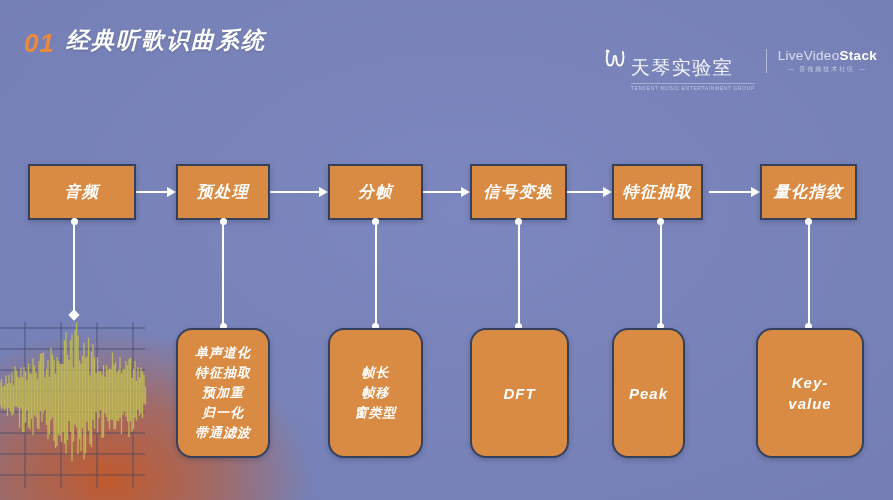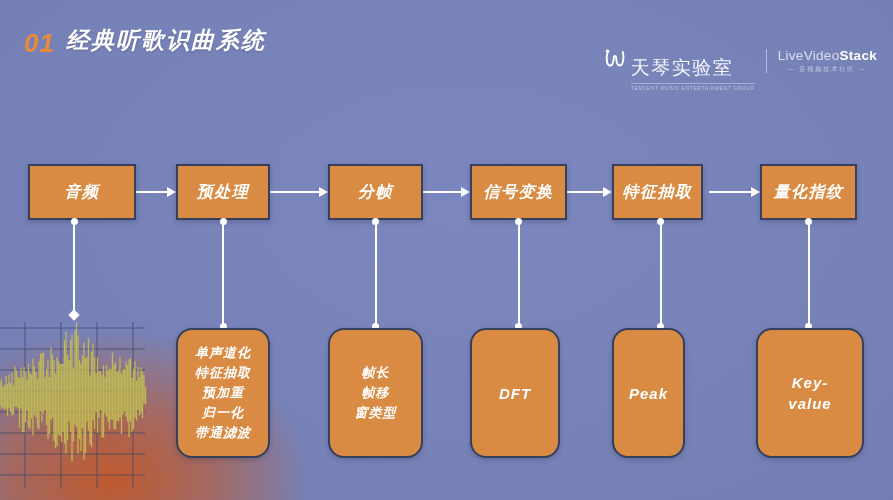--- a/index.html
+++ b/index.html
@@ -157,21 +157,21 @@
     <span class="ln">特征抽取</span>
     <span class="ln">预加重</span>
     <span class="ln">归一化</span>
     <span class="ln">带通滤波</span>
   </div>
   <div class="dbox" style="left:328px;width:95px">
     <span class="ln">帧长</span>
     <span class="ln">帧移</span>
     <span class="ln">窗类型</span>
   </div>
-  <div class="dbox" style="left:470px;width:90px">
+  <div class="dbox" style="left:470px;width:99px">
     <span class="ln big">DFT</span>
   </div>
   <div class="dbox" style="left:612px;width:73px">
     <span class="ln big">Peak</span>
   </div>
   <div class="dbox" style="left:756px;width:108px">
     <span class="ln big">Key-</span>
     <span class="ln big">value</span>
   </div>
 

